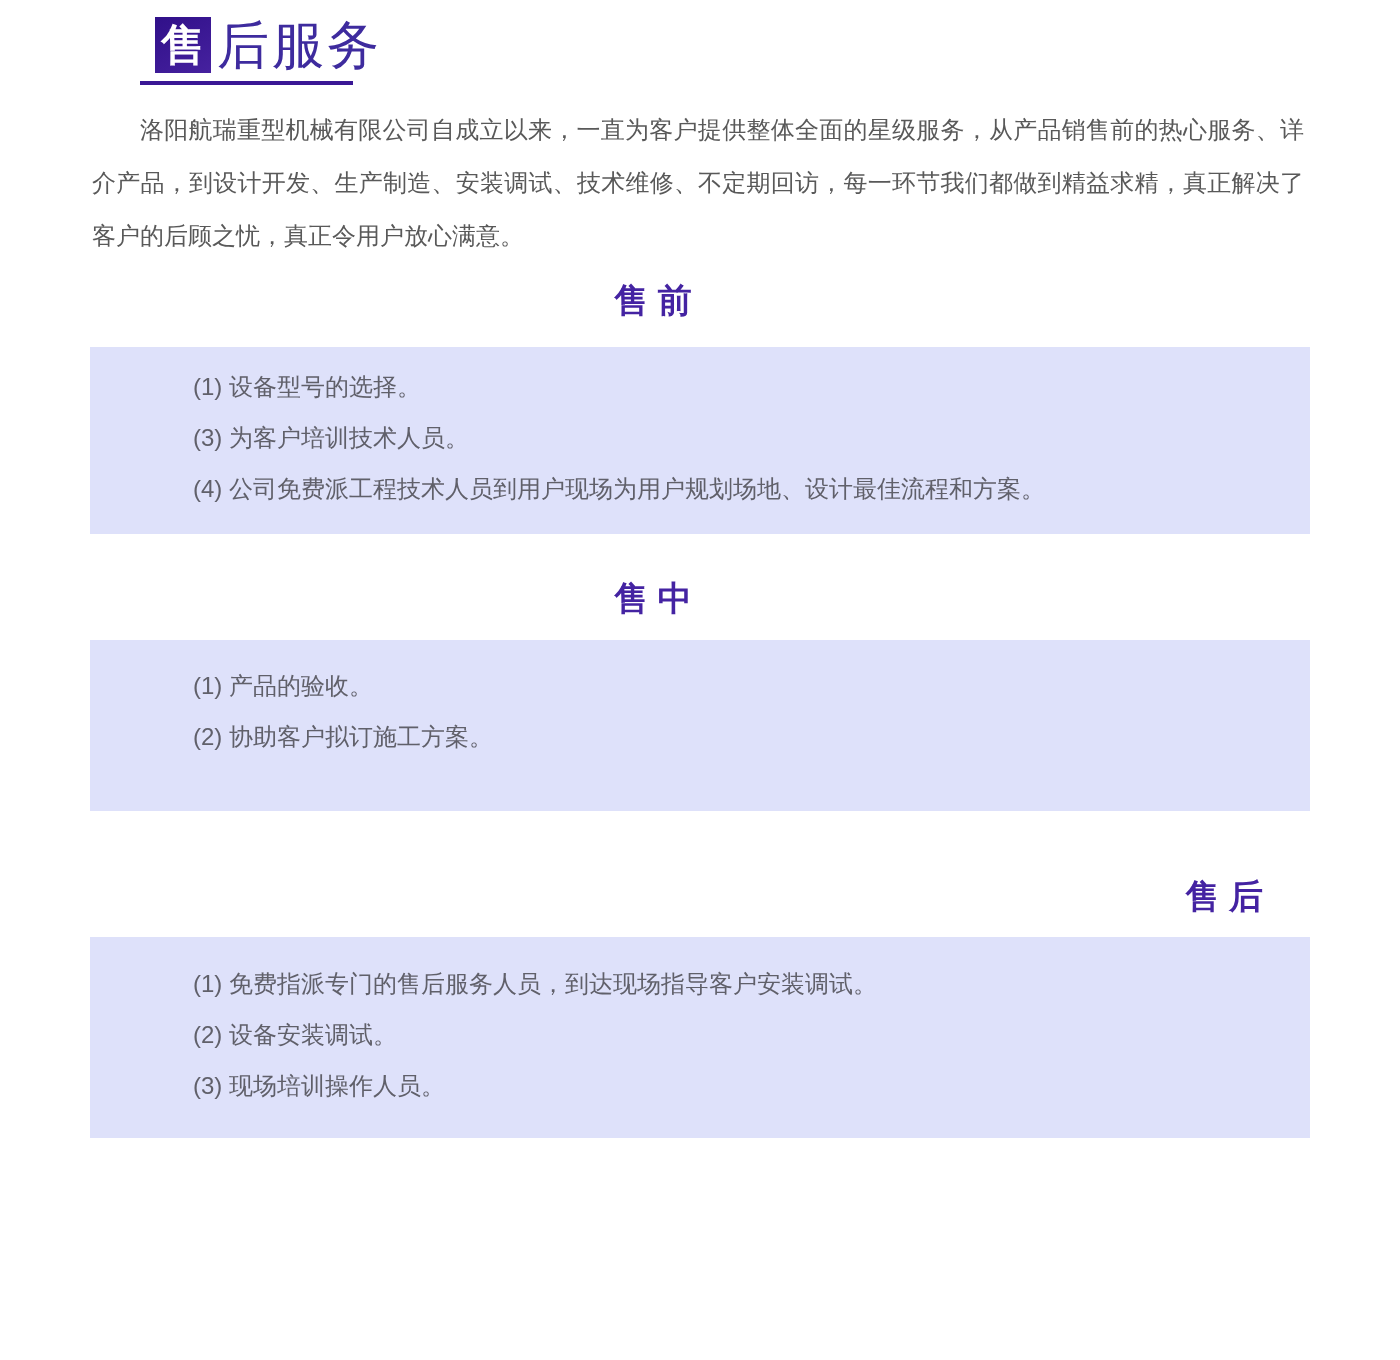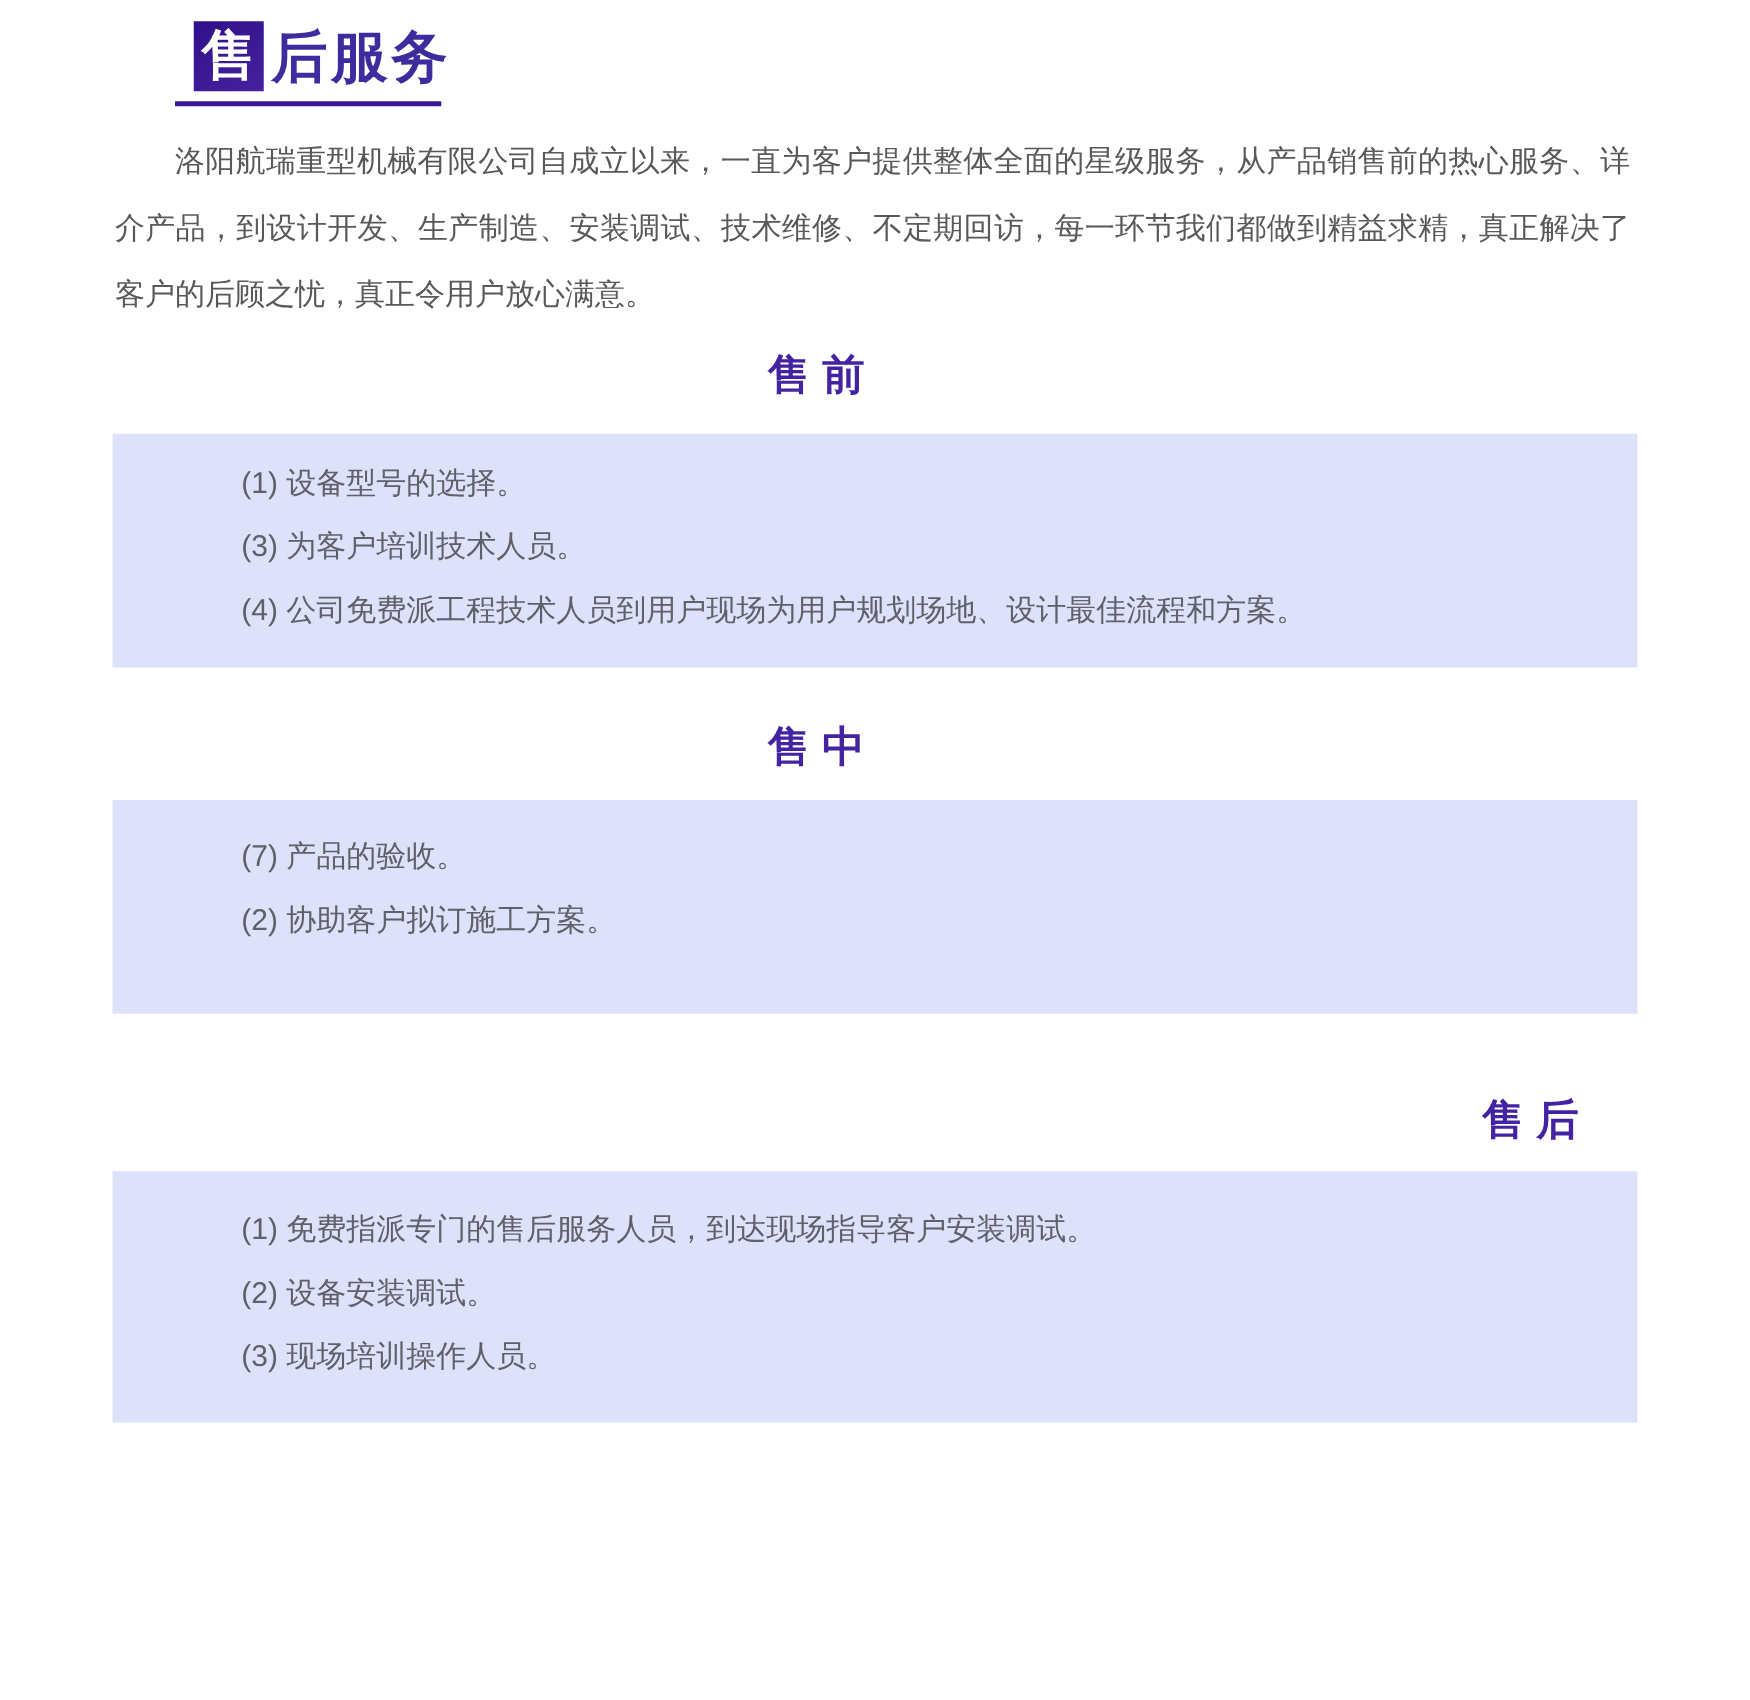--- a/index.html
+++ b/index.html
@@ -39,22 +39,22 @@
   .title-box{
     width:56px;height:56px;
     background:linear-gradient(150deg,var(--accent-dark,#301089),var(--accent-dark2,#46219f));
     color:#ffffff;
     font-size:44px;
     font-weight:bold;
     display:flex;align-items:center;justify-content:center;
     line-height:1;
   }
   .title-rest{
-    font-size:45px;
-    font-weight:bold;
+    font-size:52px;
+    font-weight:normal;
     color:var(--title-color,#3e2b9e);
     letter-spacing:3px;
     margin-left:6px;
     line-height:1;
   }
   .title-underline{
     margin-top:8px;
     width:213px;
     height:4px;
     background:var(--underline-color,#3a1795);
@@ -127,21 +127,21 @@
 
   <h2 class="sec-heading h1">售 前</h2>
   <div class="panel p1">
     <div class="item">(1) 设备型号的选择。</div>
     <div class="item">(3) 为客户培训技术人员。</div>
     <div class="item">(4) 公司免费派工程技术人员到用户现场为用户规划场地、设计最佳流程和方案。</div>
   </div>
 
   <h2 class="sec-heading h2">售 中</h2>
   <div class="panel p2">
-    <div class="item">(7) 产品的验收。</div>
+    <div class="item">(1) 产品的验收。</div>
     <div class="item">(2) 协助客户拟订施工方案。</div>
   </div>
 
   <h2 class="sec-heading h3">售 后</h2>
   <div class="panel p3">
     <div class="item">(1) 免费指派专门的售后服务人员，到达现场指导客户安装调试。</div>
     <div class="item">(2) 设备安装调试。</div>
     <div class="item">(3) 现场培训操作人员。</div>
   </div>
 

